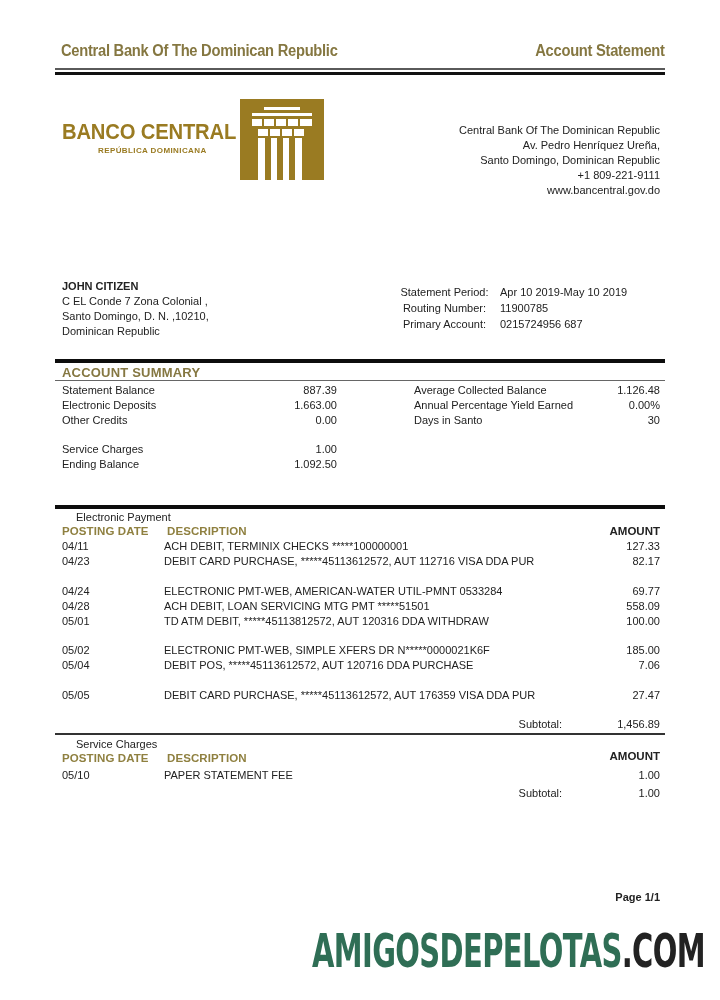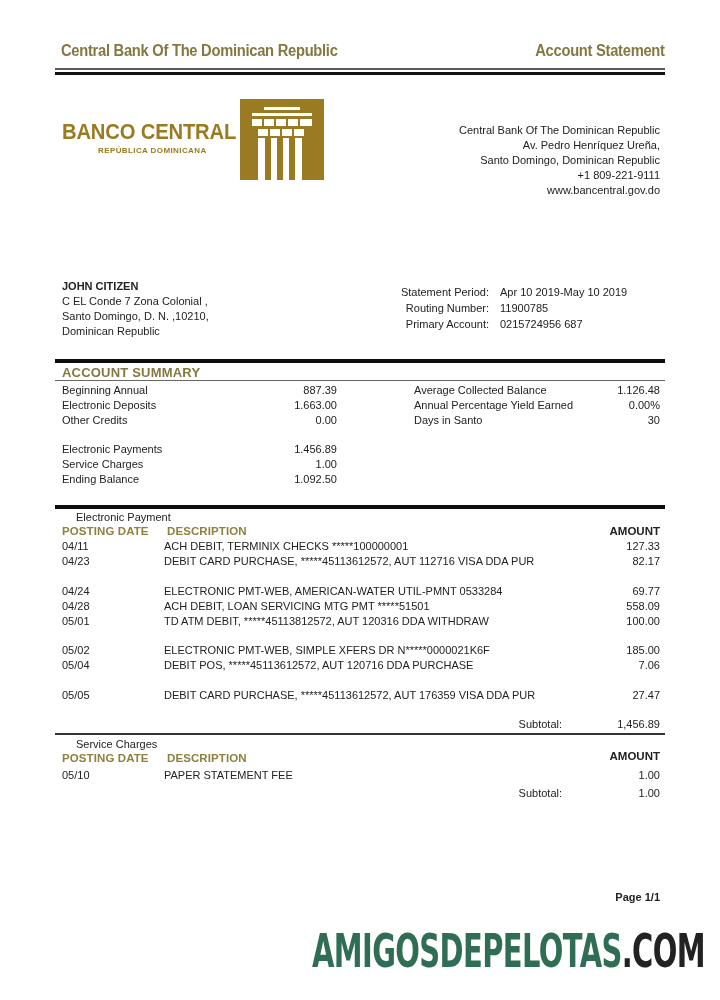--- a/index.html
+++ b/index.html
@@ -39,21 +39,21 @@
 
     .customer {
       position: absolute; left: 62px; top: 279px; font-size: 11px; line-height: 15px; color: #222;
     }
     .customer .cname { font-weight: bold; }
 
     .statement-info {
       position: absolute; left: 400px; top: 284px; font-size: 11px; line-height: 16px; color: #222;
     }
     .statement-info .row { display: flex; }
-    .statement-info .lbl { width: 100px; text-align: right; padding-right: 11px; }
+    .statement-info .lbl { width: 100px; text-align: center; padding-right: 11px; }
 
     .rule-thick { position: absolute; left: 55px; width: 610px; height: 4px; background: #0d0d0d; }
     .rule-thin { position: absolute; left: 55px; width: 610px; height: 1px; background: #666; }
 
     .summary-title {
       position: absolute; left: 62px; top: 365px; font-size: 13px; font-weight: bold; color: #857741;
       letter-spacing: 0.2px;
     }
     .summary-col {
       position: absolute; font-size: 11px; line-height: 15px; color: #222;
@@ -148,36 +148,32 @@
     <span>0215724956 687</span>
   </div>
 </div>
 
 <div class="rule-thick" style="top:359px;"></div>
 <div class="summary-title">ACCOUNT SUMMARY</div>
 <div class="rule-thin" style="top:380px;"></div>
 
 <div class="summary-col" style="left:62px; top:383px; width:275px;">
   <div class="row">
-      <span>Beginning Annual</span>
+      <span>Statement Balance</span>
       <span>887.39</span>
     </div>
   <div class="row">
       <span>Electronic Deposits</span>
       <span>1.663.00</span>
     </div>
   <div class="row">
       <span>Other Credits</span>
       <span>0.00</span>
     </div>
   <div class="gap"></div>
-  <div class="row">
-      <span>Electronic Payments</span>
-      <span>1.456.89</span>
-    </div>
   <div class="row">
       <span>Service Charges</span>
       <span>1.00</span>
     </div>
   <div class="row">
       <span>Ending Balance</span>
       <span>1.092.50</span>
     </div>
 </div>
 

